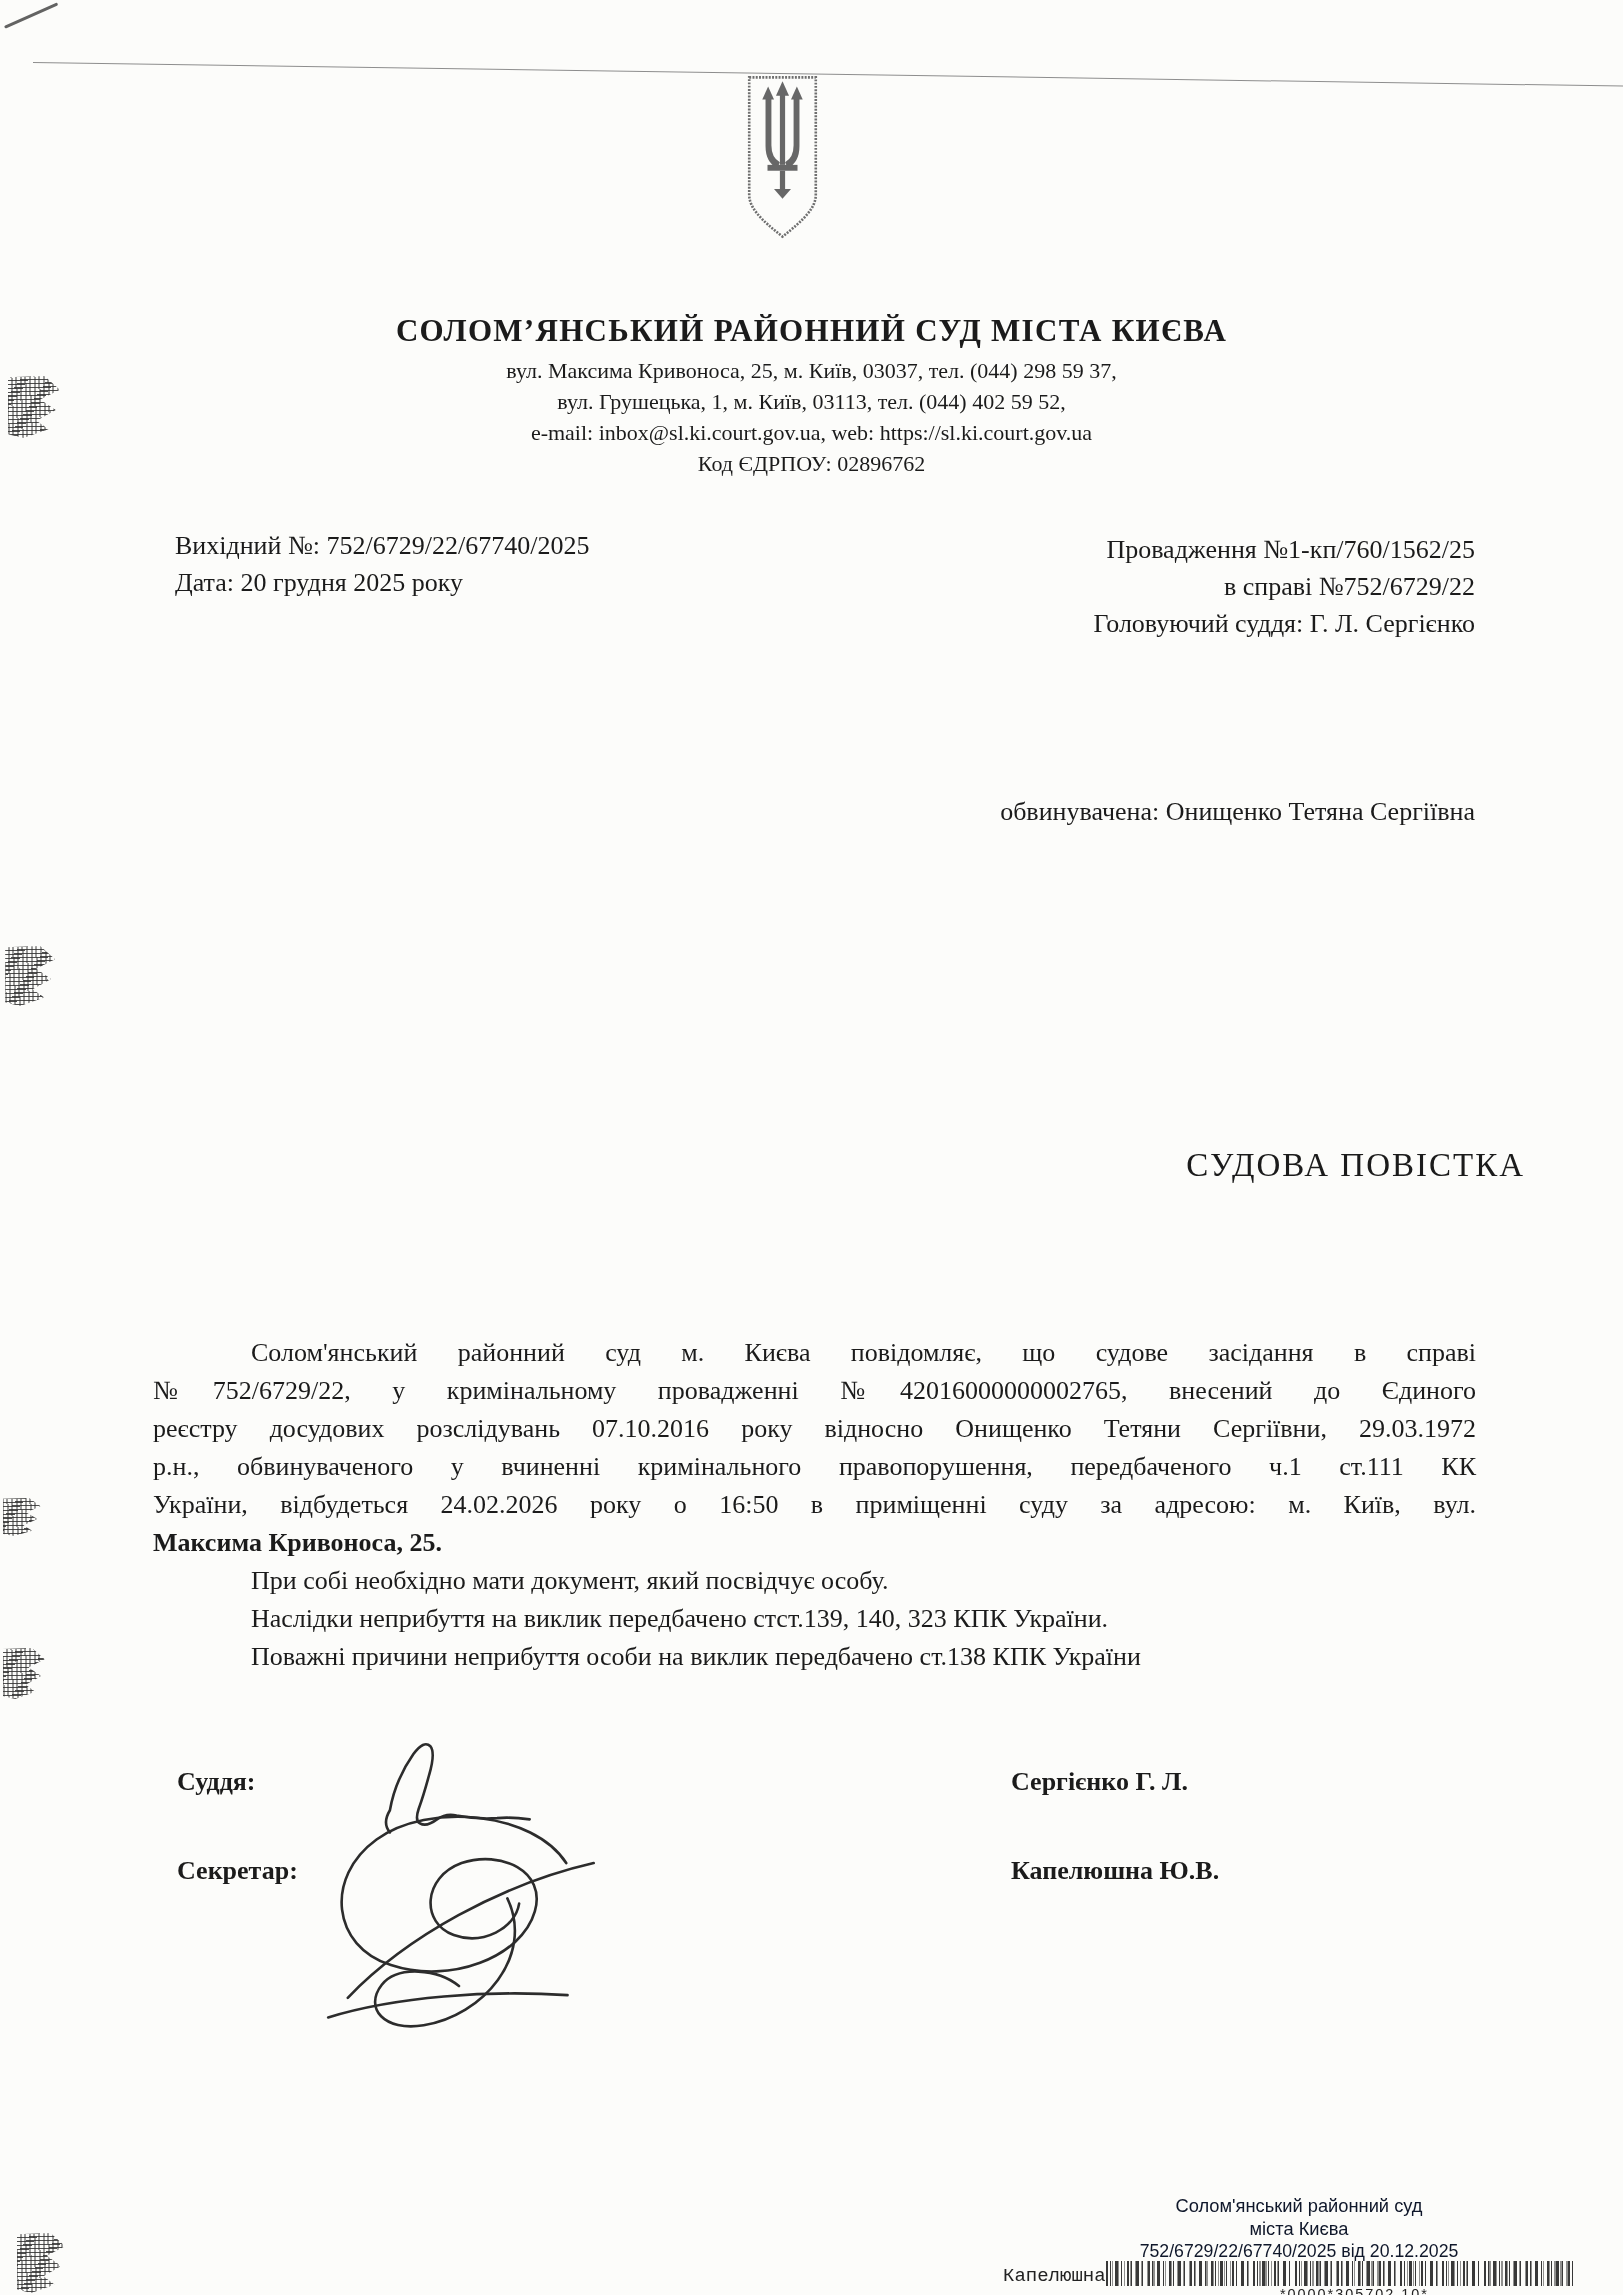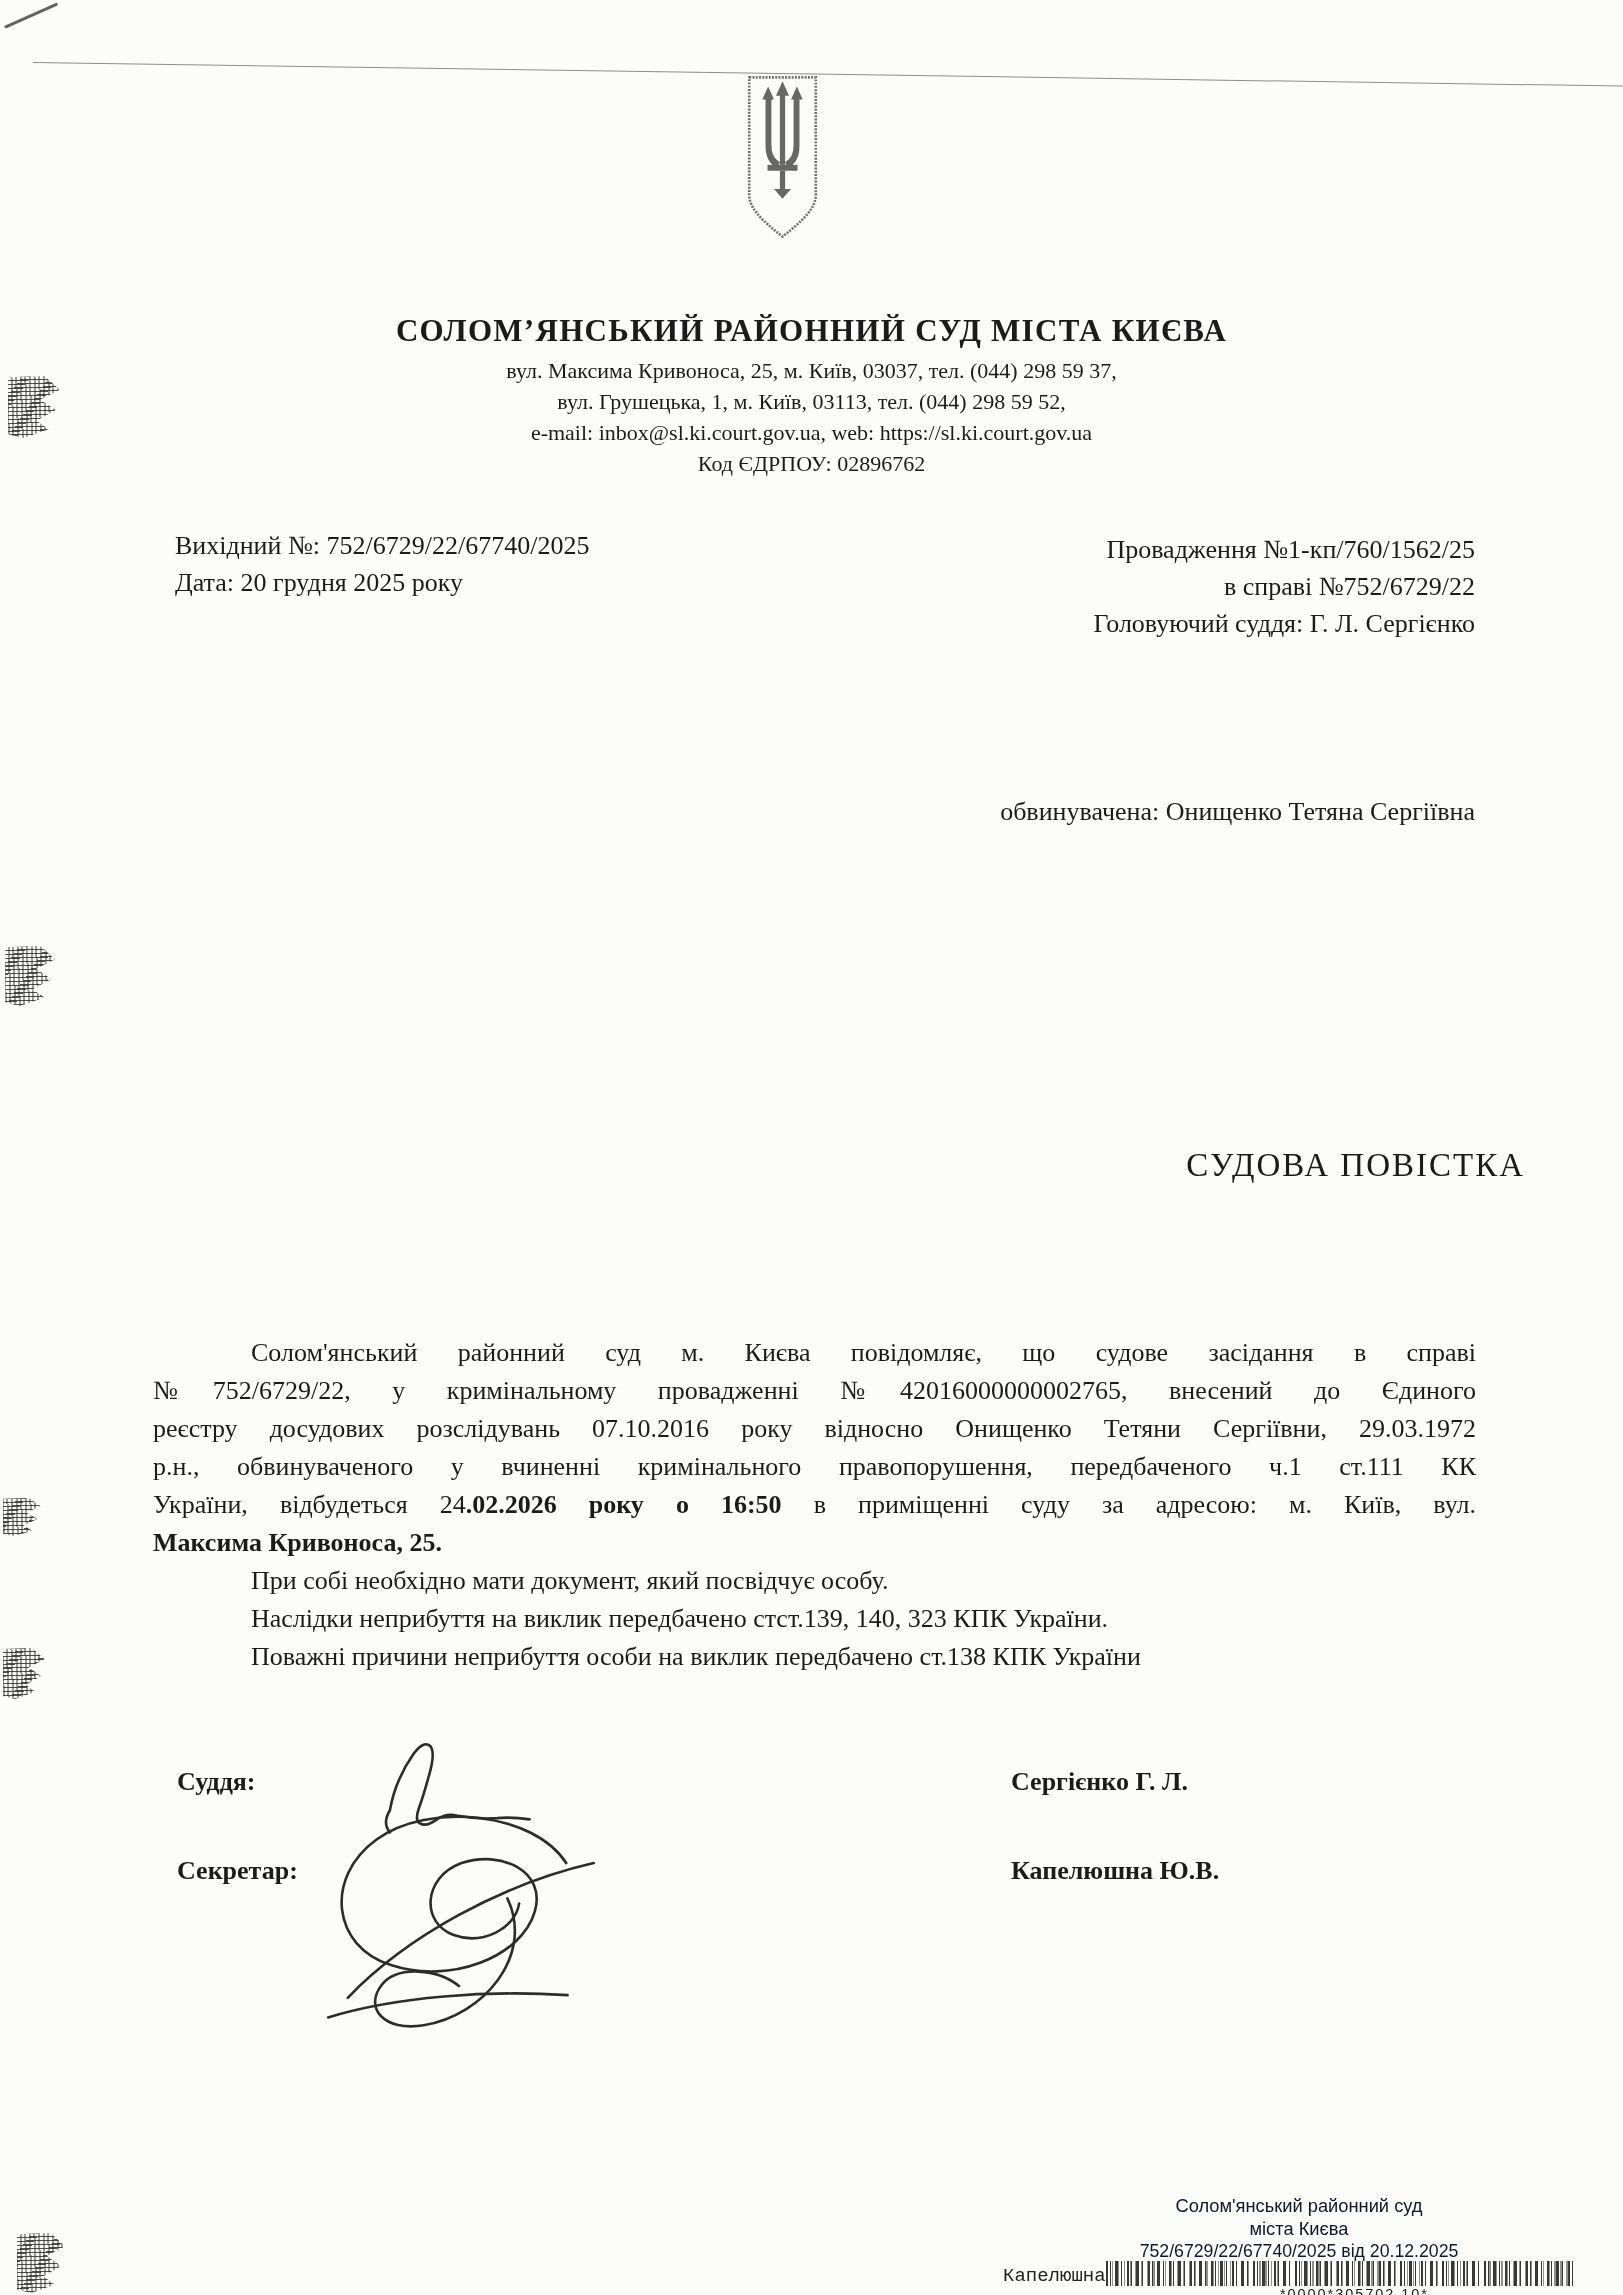--- a/index.html
+++ b/index.html
@@ -56,21 +56,21 @@
   .doc-title{position:absolute;left:0;width:1525px;top:1147px;text-align:right;
     font-size:33px;letter-spacing:2px;}
 
   
   .body-block{position:absolute;left:153px;top:1334px;width:1323px;
     font-size:26px;line-height:38px;}
   .jline{text-align:justify;text-align-last:justify;white-space:normal;}
   .jline.indent{text-indent:98px;}
   .jline.last{text-align-last:left;font-weight:bold;}
   .pline{text-indent:98px;margin-top:0;}
-  b.bd{font-weight:bold;}
+  b.bd{font-weight:normal;}
 
   
   .sig-label{position:absolute;left:177px;font-size:26px;font-weight:bold;}
   .sig-name{position:absolute;left:1011px;font-size:26px;font-weight:bold;}
   .judge-row{top:1767px;}
   .secretary-row{top:1856px;}
   .judge-sign{position:absolute;left:370px;top:1728px;width:190px;height:111px;}
   .secretary-sign{position:absolute;left:285px;top:1800px;width:327px;height:236px;}
 
   
@@ -119,21 +119,21 @@
         <path d="M36 140 h46 v9 h-46 z"></path>
         <path d="M55 149 h8 v28 h-8 z"></path>
         <path d="M59 192 l13 -15 h-26 z"></path>
       </g>
     </svg>
   </div>
 
   <div class="court-name">СОЛОМ’ЯНСЬКИЙ РАЙОННИЙ СУД МІСТА КИЄВА</div>
   <div class="address">
     <div>вул. Максима Кривоноса, 25, м. Київ, 03037, тел. (044) 298 59 37,</div>
-    <div>вул. Грушецька, 1, м. Київ, 03113, тел. (044) 298 59 52,</div>
+    <div>вул. Грушецька, 1, м. Київ, 03113, тел. (044) 402 59 52,</div>
     <div>e-mail: inbox@sl.ki.court.gov.ua, web: https://sl.ki.court.gov.ua</div>
     <div>Код ЄДРПОУ: 02896762</div>
   </div>
 
   <div class="ref-left">
     <div>Вихідний №: 752/6729/22/67740/2025</div>
     <div>Дата: 20 грудня 2025 року</div>
   </div>
   <div class="ref-right">
     <div>Провадження №1-кп/760/1562/25</div>

